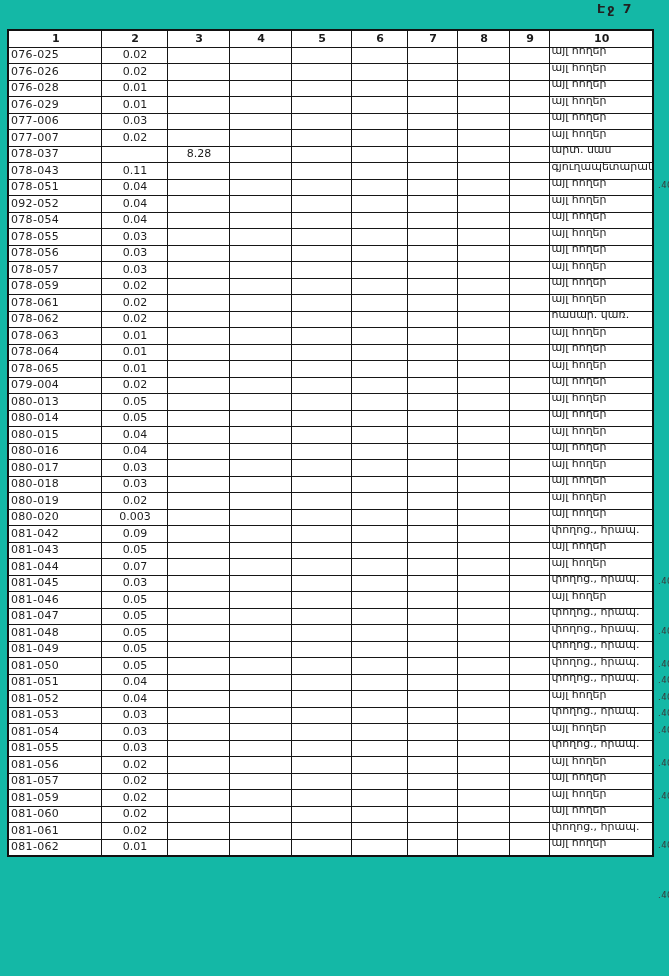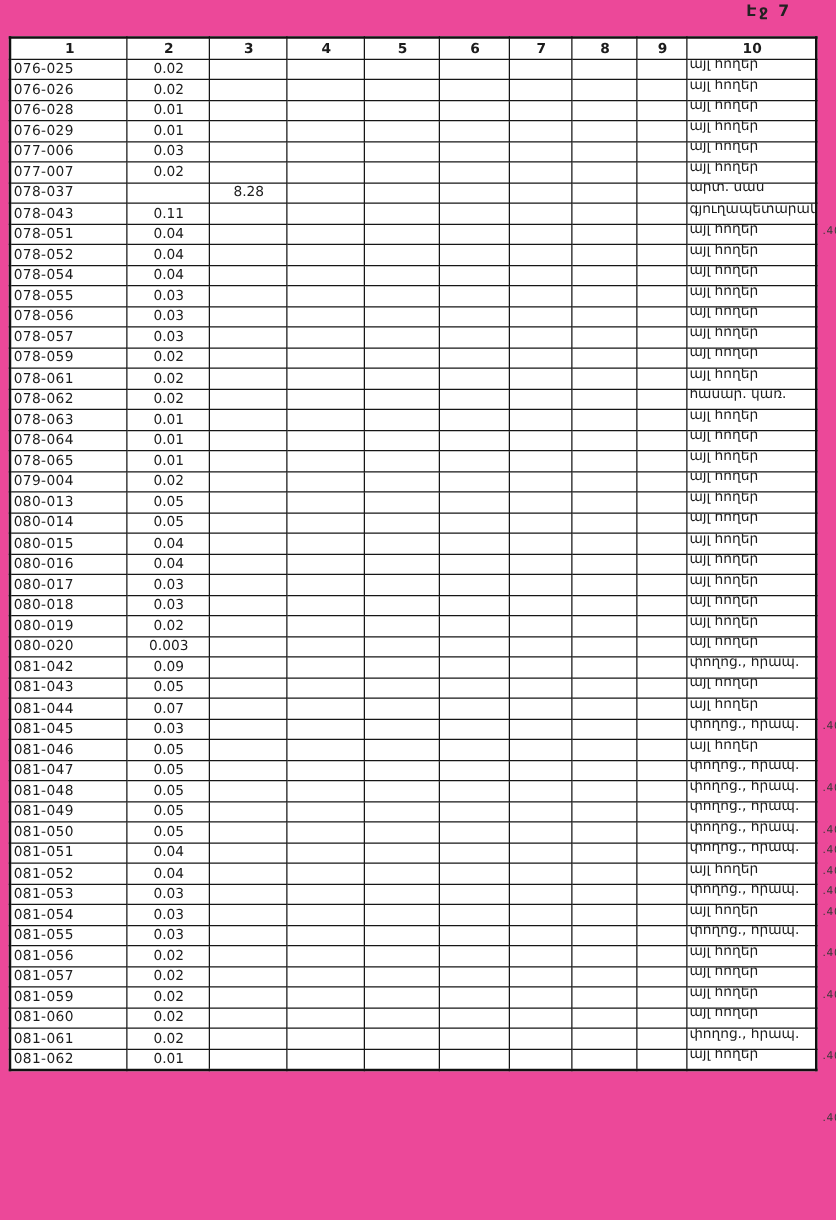--- a/index.html
+++ b/index.html
@@ -4,21 +4,21 @@
 <style>
   html, body {
     margin: 0;
     padding: 0;
     background: #ffffff;
   }
   .sheet {
     position: relative;
     width: 669px;
     height: 976px;
-    background: #ec4899;
+    background: #14b8a6;
     font-family: "DejaVu Sans", sans-serif;
     color: #1c1c1c;
     overflow: hidden;
   }
   .page-label {
     position: absolute;
     top: 1px;
     left: 597px;
     font-size: 12.5px;
     font-weight: 700;
@@ -210,21 +210,21 @@
             <td class="c-num"></td>
             <td></td>
             <td></td>
             <td></td>
             <td></td>
             <td></td>
             <td></td>
             <td class="c-land"><span>այլ հողեր</span></td>
           </tr>
           <tr>
-            <td class="c-code">078-052</td>
+            <td class="c-code">092-052</td>
             <td class="c-num">0.04</td>
             <td class="c-num"></td>
             <td></td>
             <td></td>
             <td></td>
             <td></td>
             <td></td>
             <td></td>
             <td class="c-land"><span>այլ հողեր</span></td>
           </tr>

